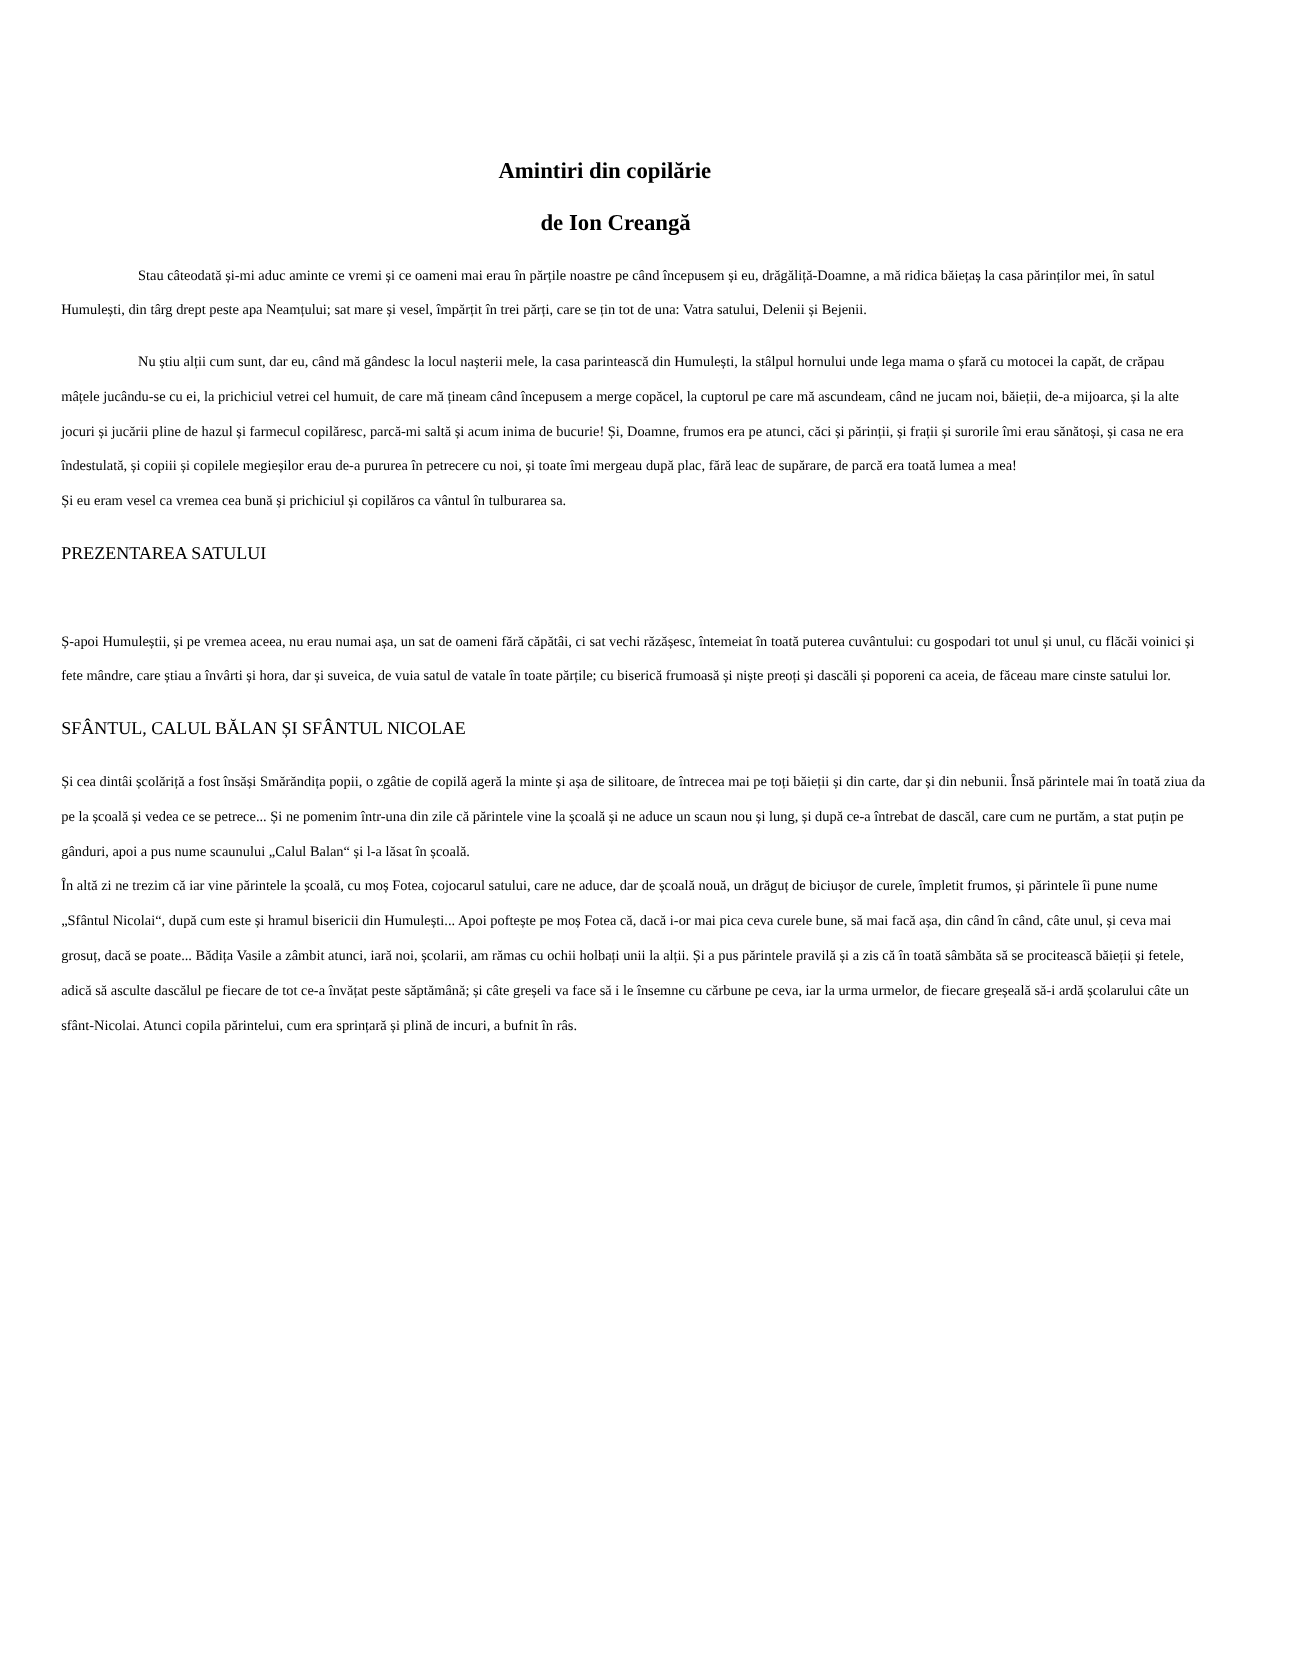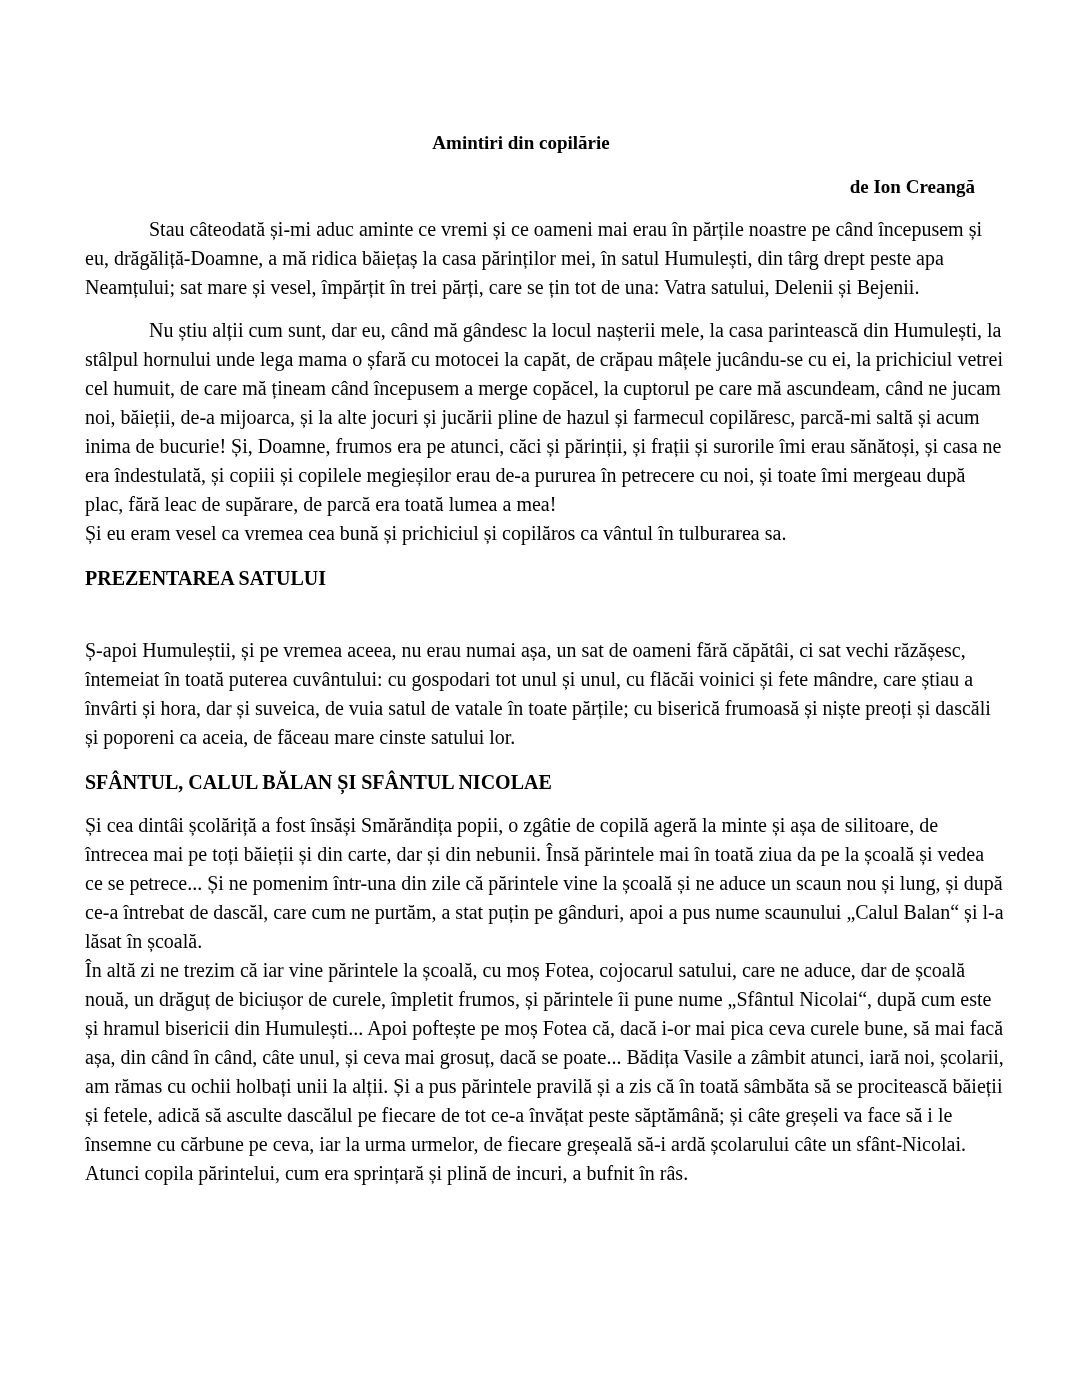--- a/index.html
+++ b/index.html
@@ -11,55 +11,55 @@
     width: 1080px;
     height: 1397px;
     font-family: "Liberation Serif", "DejaVu Serif", serif;
     color: #000000;
     overflow: hidden;
   }
   .page {
     box-sizing: border-box;
     width: 1080px;
     height: 1015px;
-    padding: 128px 75px 40px 85px;
+    padding: 128px 75px 40px 51px;
     background: #ffffff;
   }
   .doc-title {
     font-size: 19px;
     line-height: 29px;
     font-weight: bold;
     text-align: center;
     
     margin: 0 -75px 15px -123px;
   }
   .doc-byline {
     font-size: 19px;
     line-height: 29px;
     font-weight: bold;
-    text-align: right;
+    text-align: center;
     padding-right: 30px;
     margin: 0 0 14px 0;
   }
   .para {
-    font-size: 20px;
+    font-size: 12px;
     line-height: 29px;
     margin: 14px 0 0 0;
     text-align: left;
   }
   .para--indent {
     text-indent: 64px;
   }
   .para--flush {
     margin-top: 0;
   }
   .heading {
-    font-size: 20px;
+    font-size: 15px;
     line-height: 29px;
-    font-weight: bold;
+    font-weight: normal;
     margin: 16px 0 0 0;
   }
   .spacer {
     height: 29px;
   }
 </style>
 </head>
 <body>
 
 <div class="page">

